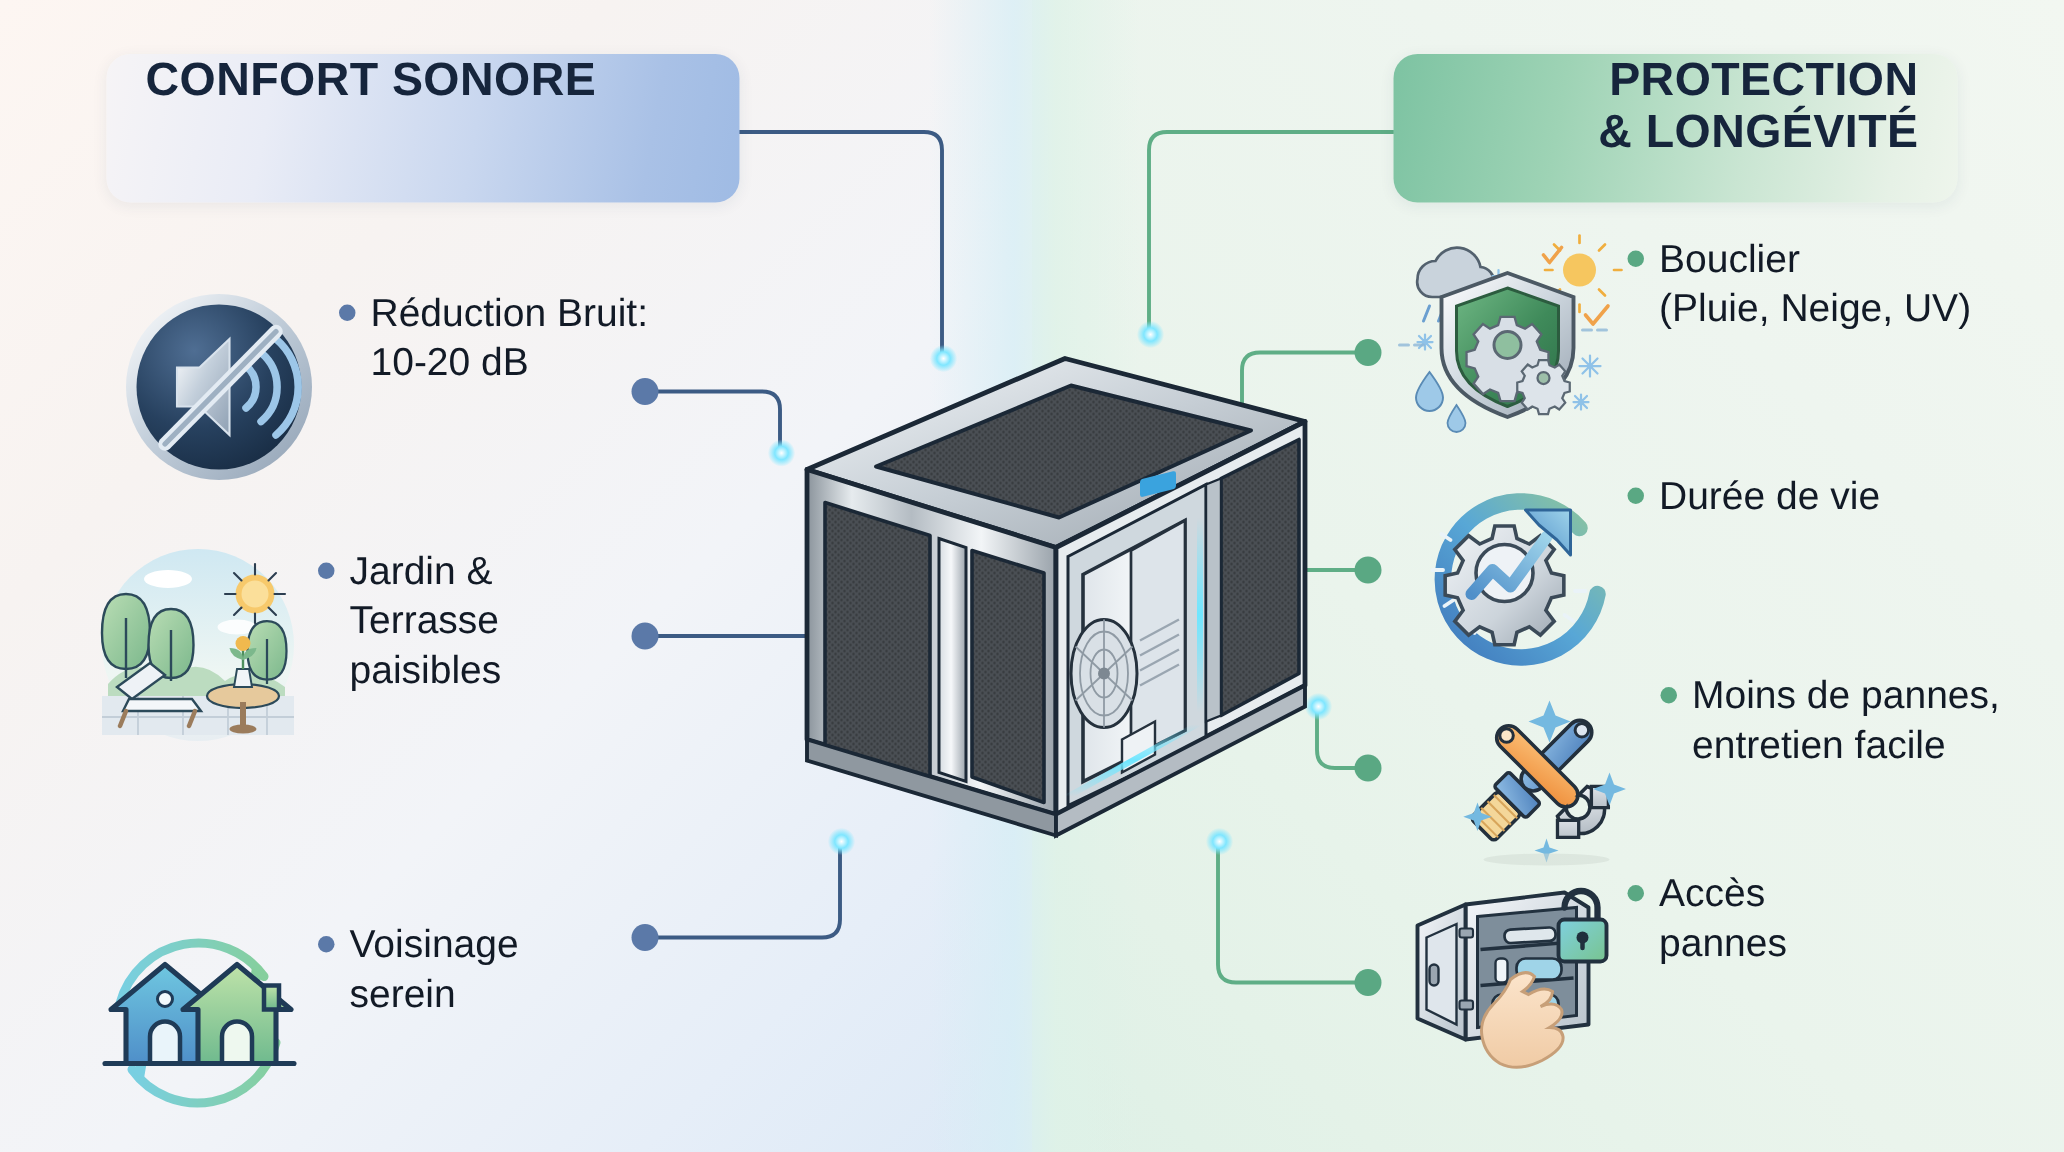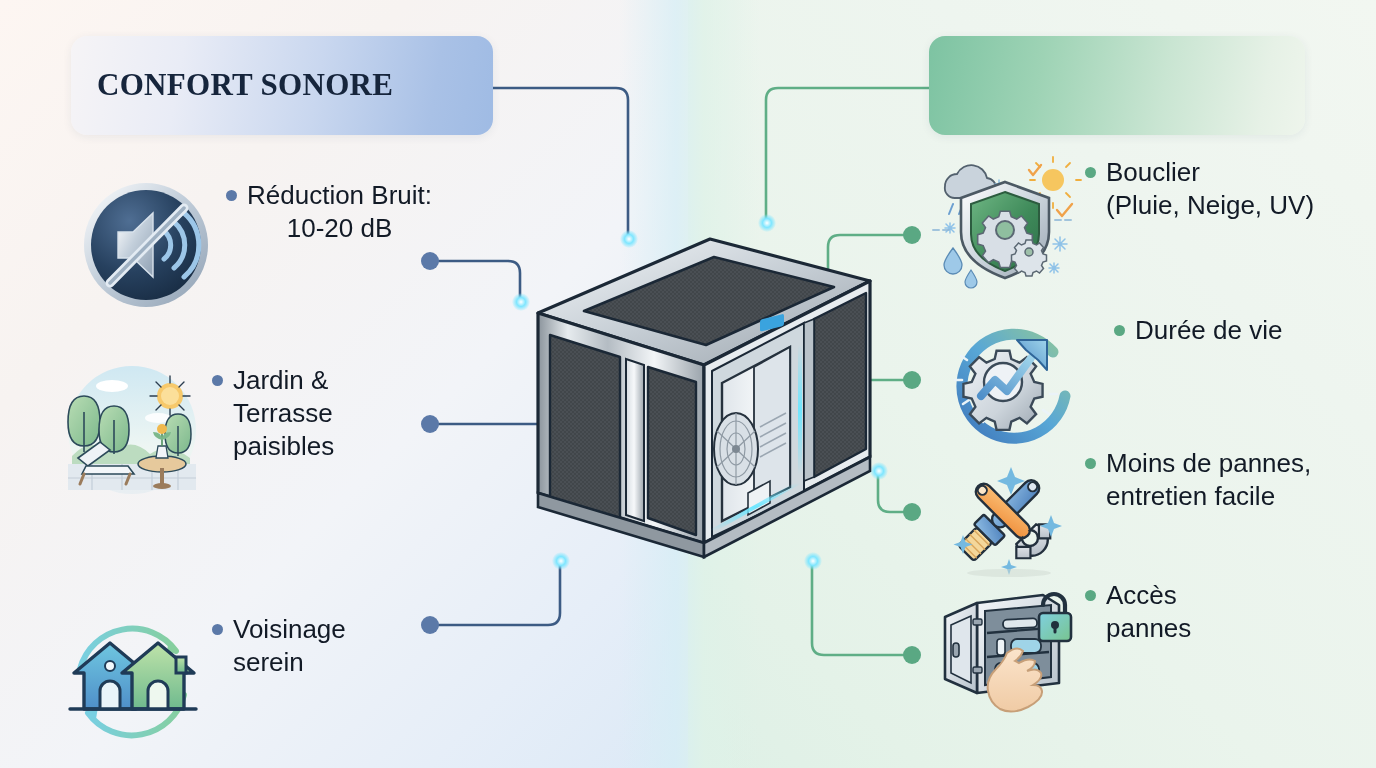--- a/index.html
+++ b/index.html
@@ -21,24 +21,23 @@
     background:linear-gradient(225deg,#f2f7f1 0%,#eef5ef 30%,#eaf4ec 60%,#e4f2e8 84%,#def0e6 100%);
   }
   .bg-seam{
     position:absolute;left:620px;top:0;width:140px;height:768px;
     background:linear-gradient(90deg,rgba(220,235,250,0) 0%,rgba(214,238,245,.75) 40%,rgba(222,242,232,.75) 60%,rgba(222,240,230,0) 100%);
   }
 
   
   .pill{
     position:absolute;border-radius:16px;
-    display:flex;align-items:center;
+    display:flex;align-items:flex-start;
     padding:0 26px;box-sizing:border-box;
     box-shadow:0 2px 10px rgba(30,50,80,.07);
-    font-family:Liberation Serif, serif;
   }
   .pill-left{
     left:71px;top:36px;width:422px;height:99px;
     background:linear-gradient(100deg,#f6f4f6 0%,#e9ecf6 26%,#c9d7ef 58%,#a9c1e6 85%,#9fbbe4 100%);
     justify-content:flex-start;
   }
   .pill-right{
     left:929px;top:36px;width:376px;height:99px;
     background:linear-gradient(100deg,#7dc3a2 0%,#9ed3b5 30%,#c9e5d2 62%,#e6f1e6 88%,#eef5ec 100%);
     justify-content:flex-end;
@@ -71,27 +70,27 @@
   }
   .dot-blue{background:#5b79a8;}
   .dot-green{background:#5aa883;}
   .label{
     font-size:26px;line-height:1.26;color:#121a26;
     max-width:250px;font-weight:400;
   }
   .label .sub{display:block;}
 
   
-  #row-l1{left:66px;top:175px;text-align:center;}
+  #row-l1{left:66px;top:188px;}
   #row-l2{left:52px;top:360px;}
   #row-l3{left:52px;top:565px;margin-top:44px;}
   
   #row-r1{left:925px;top:152px;}
-  #row-r2{left:925px;top:310px;gap:29px;}
-  #row-r3{left:925px;top:443px;}
+  #row-r2{left:925px;top:310px;}
+  #row-r3{left:947px;top:443px;}
   #row-r4{left:925px;top:575px;}
 
   
   .device{position:absolute;left:498px;top:225px;width:390px;height:350px;}
   .device svg{display:block;width:100%;height:100%;}
 
   .glow{
     position:absolute;width:18px;height:18px;border-radius:50%;
     background:radial-gradient(circle,#ffffff 0%,#7fe6ff 35%,rgba(90,200,255,0) 72%);
   }
@@ -154,21 +153,22 @@
   <div class="glow" style="left:804px;top:552px;"></div>
 
   <div class="pill pill-left">
     <div class="pill-title">
       <span>CONFORT SONORE</span><br>
     </div>
   </div>
 
   <div class="pill pill-right">
     <div class="pill-title">
-      <br>
+      <span>PROTECTION</span><br>
+      <span>&amp; LONGÉVITÉ</span>
     </div>
   </div>
 
   <div class="row row-left" id="row-l1">
     <div class="icon-box">
       <svg viewBox="0 0 160 140">
         <defs>
           <radialGradient id="mg1" cx="35%" cy="28%" r="85%">
             <stop offset="0%" stop-color="#4f6e93"></stop>
               <stop offset="55%" stop-color="#27415f"></stop>

